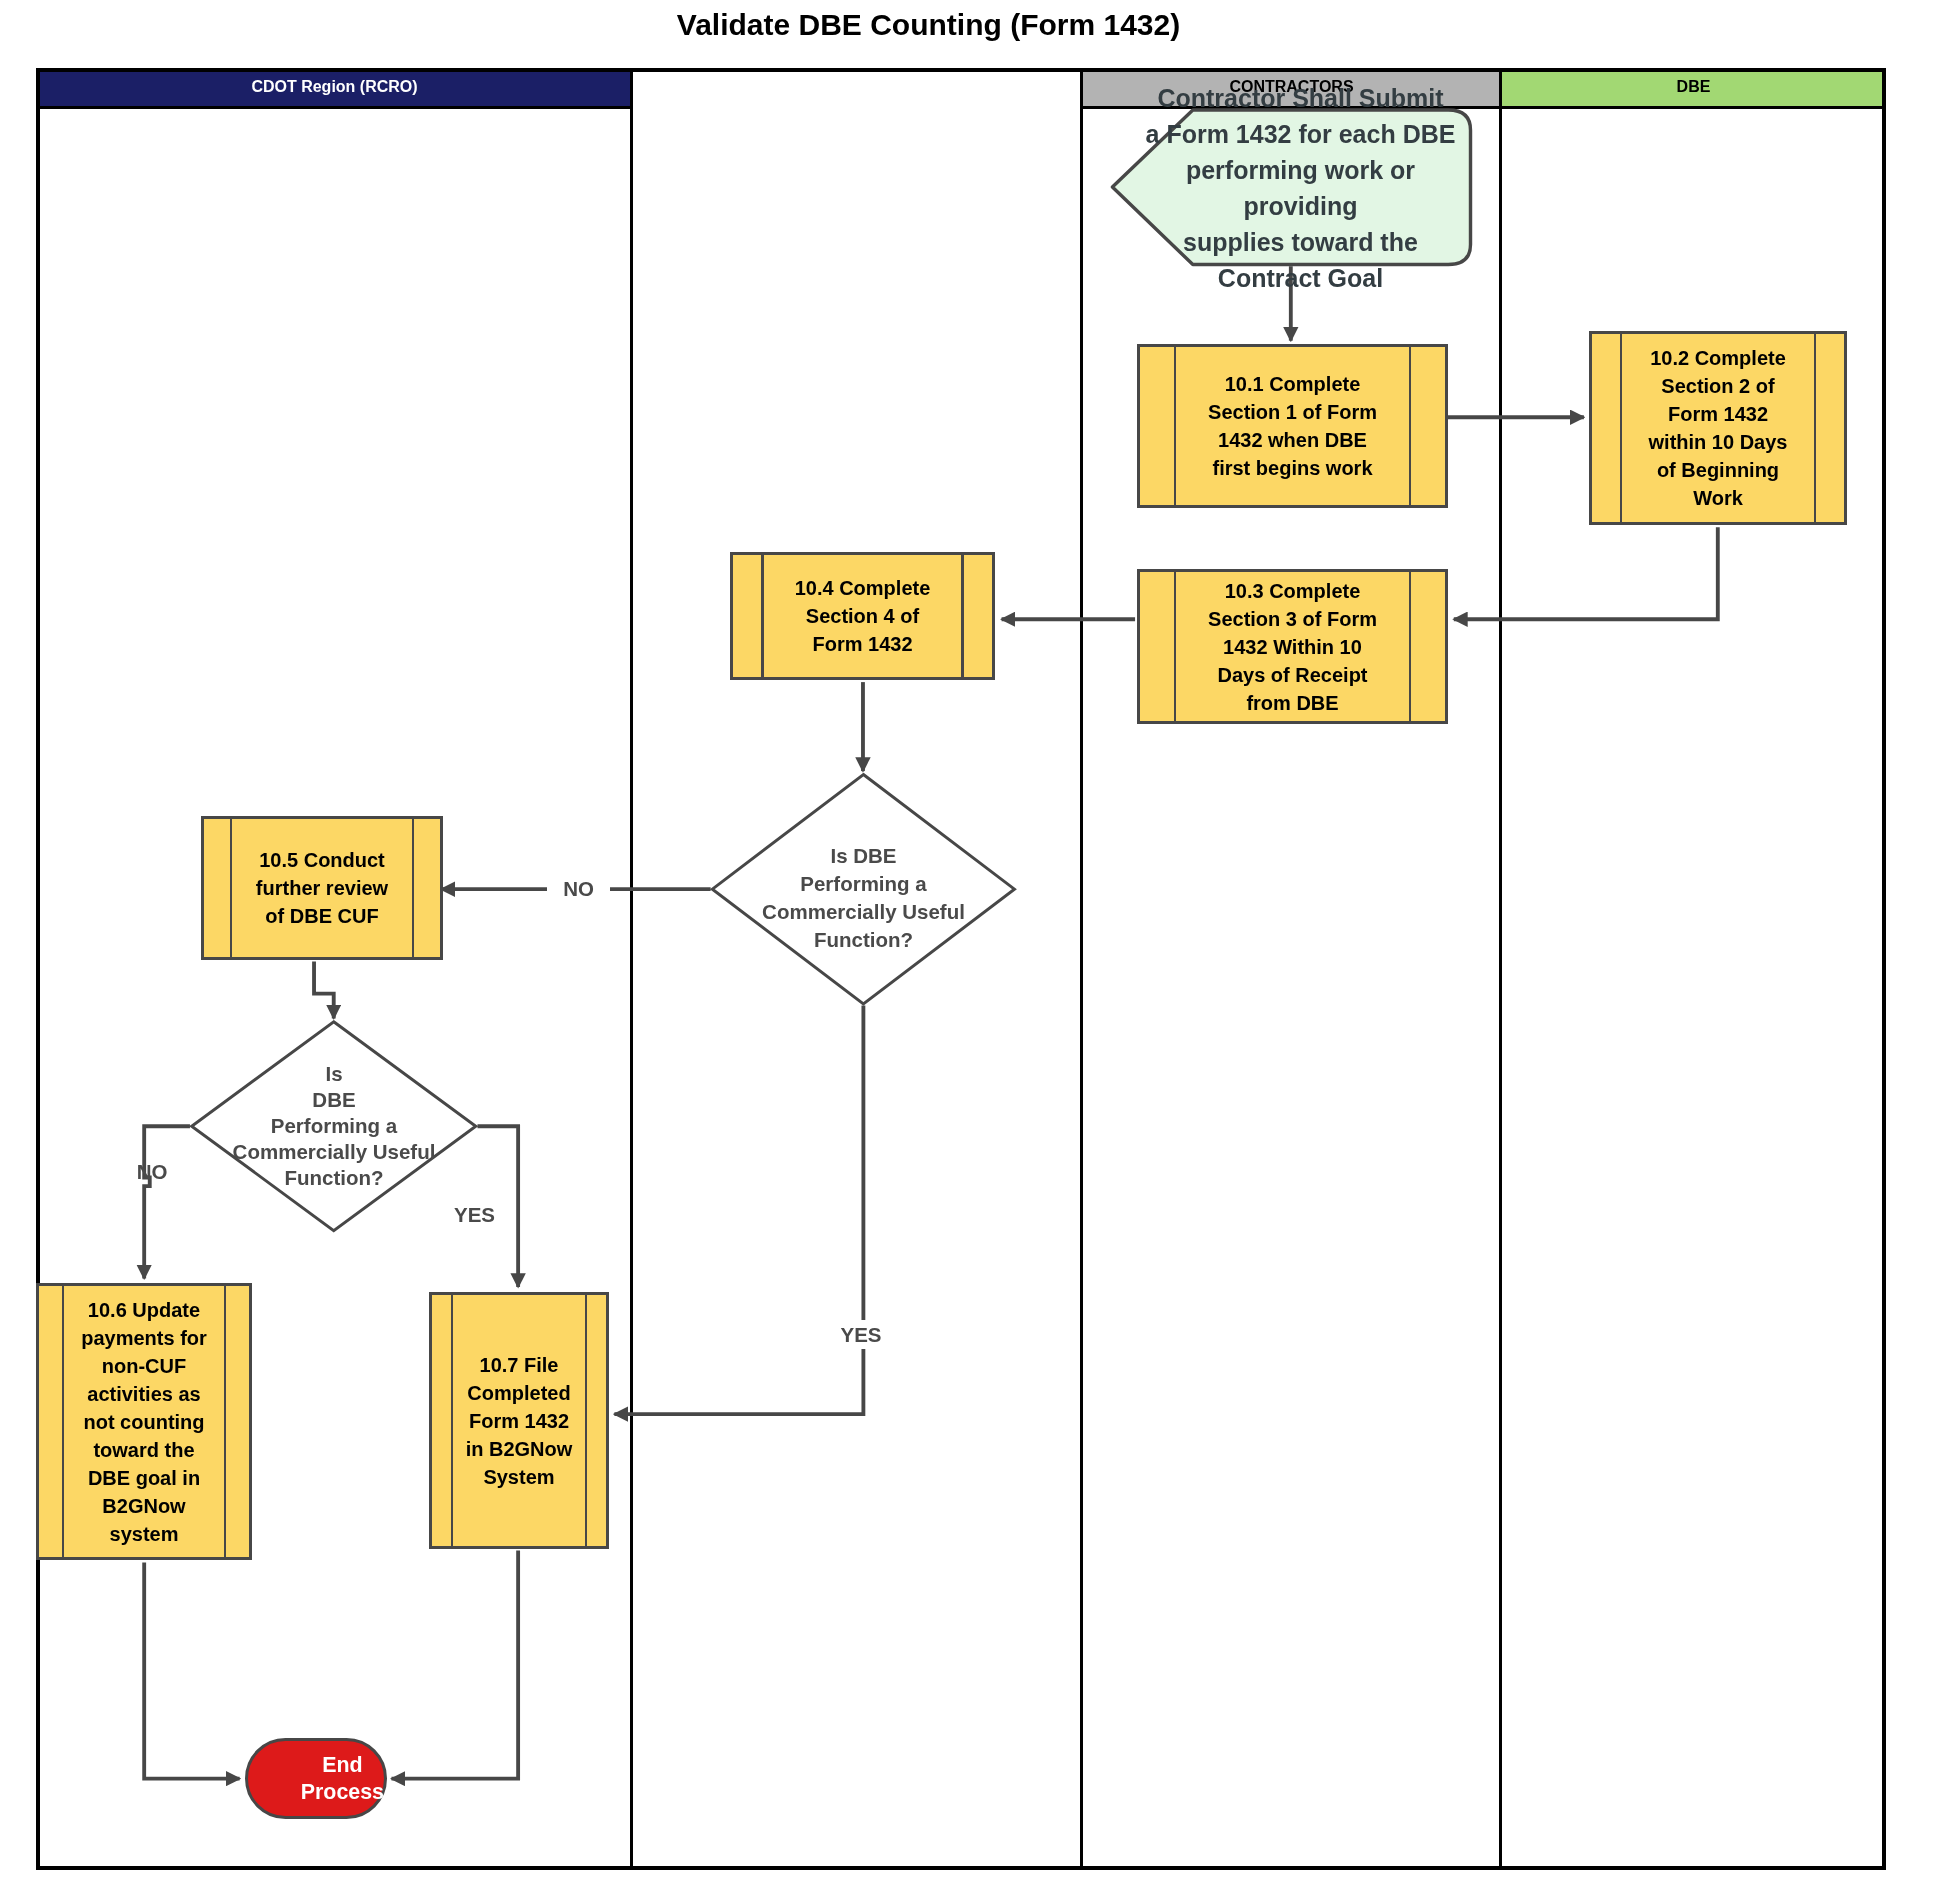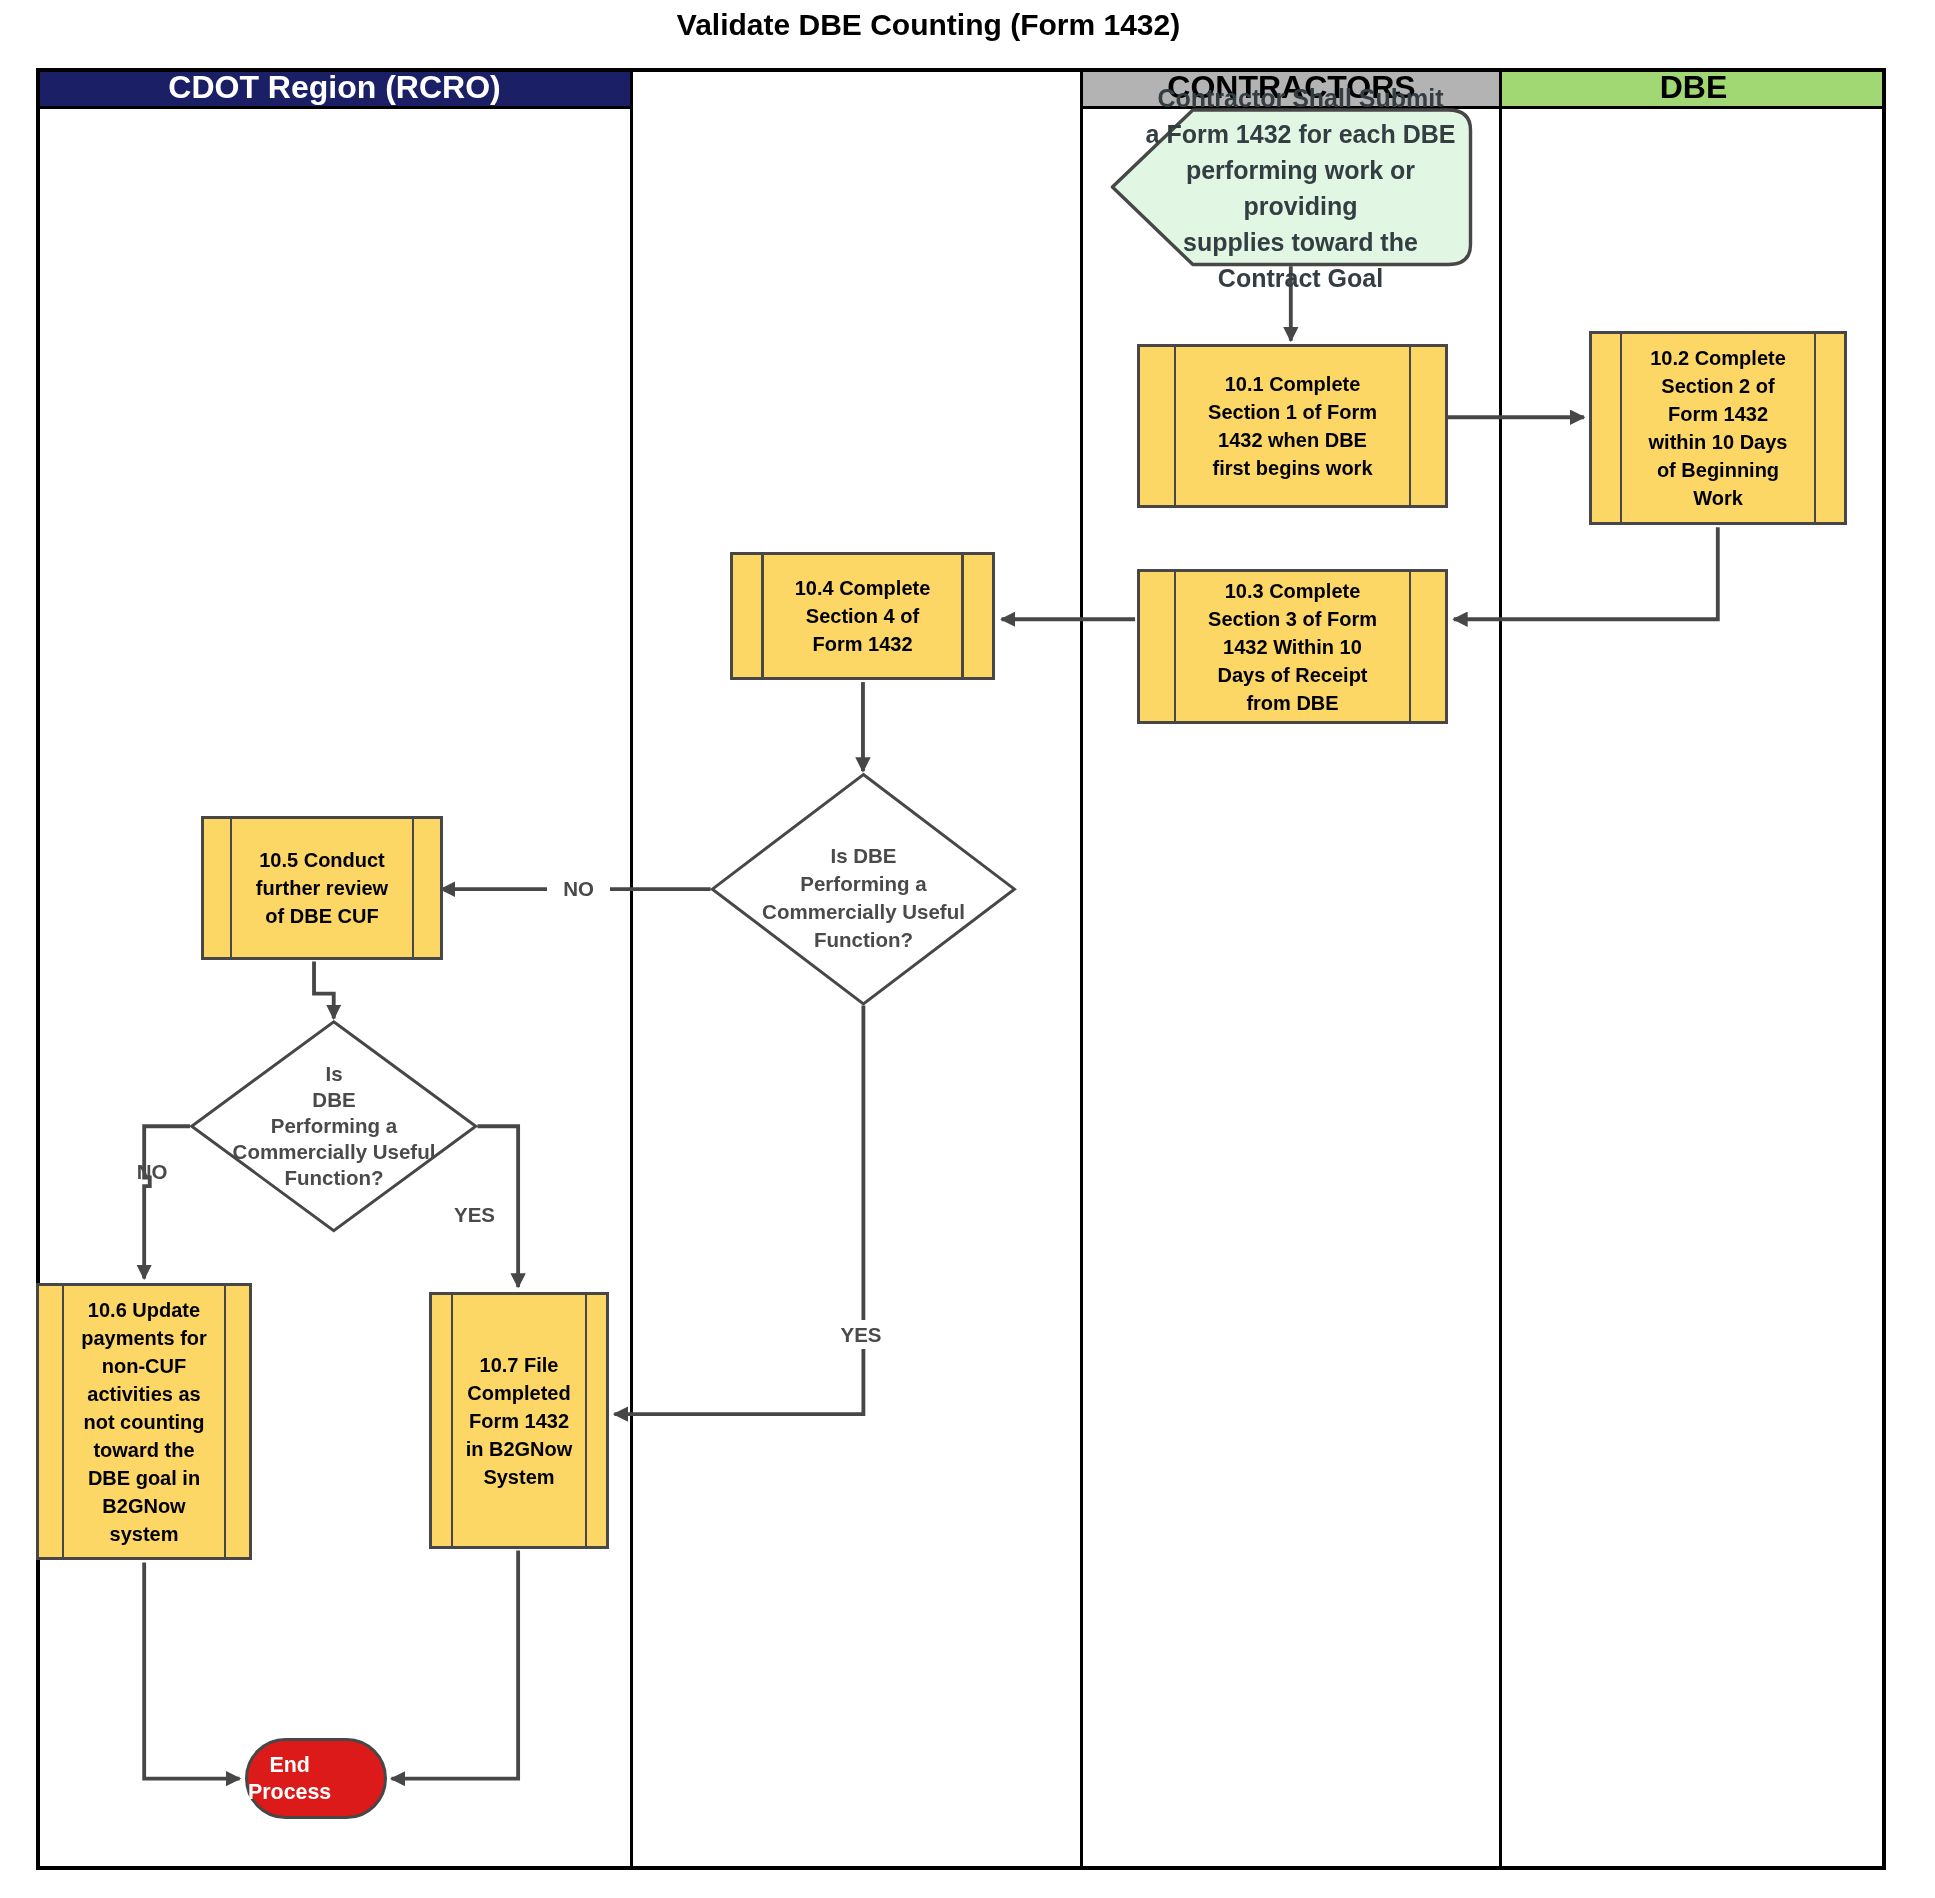--- a/index.html
+++ b/index.html
@@ -2,33 +2,33 @@
 <html style="--canvas-bg: #ffffff; --frame: #000000; --connector: #474747; --process-fill: #fcd765; --process-border: #474747; --note-fill: #e2f6e4; --note-text: #333d42; --decision-fill: #ffffff; --decision-border: #474747; --decision-text: #4a4a4a; --end-fill: #dd1a1a; --end-text: #ffffff;font-size:6.8px"><head>
 <meta charset="utf-8">
 <style>
   html,body{margin:0;padding:0;background:#ffffff;}
   body{font-family:"Liberation Sans", sans-serif; font-weight:bold;}
   .canvas{position:relative;width:1936px;height:1899px;background:var(--canvas-bg,#fff);overflow:hidden;}
   .title{position:absolute;left:0;top:7.7px;width:1857px;text-align:center;font-size:30px;color:#000;}
   
   .frame{position:absolute;left:36px;top:68px;width:1850px;height:1802px;border:4.3px solid var(--frame);box-sizing:border-box;}
   .vdiv{position:absolute;top:68px;height:1802px;width:3.4px;background:var(--frame);}
-  .lane-header{position:absolute;top:68px;height:41px;box-sizing:border-box;border-bottom:3.9px solid var(--frame);display:flex;align-items:center;justify-content:center;font-size:32px;}
+  .lane-header{position:absolute;top:68px;height:41px;box-sizing:border-box;border-bottom:3.9px solid var(--frame);display:flex;align-items:center;justify-content:center;font-size:16px;}
   .layer{position:absolute;left:0;top:0;width:1936px;height:1899px;}
   
   .process{position:absolute;background:var(--process-fill);border:3.4px solid var(--process-border);box-sizing:border-box;display:flex;align-items:center;justify-content:center;text-align:center;color:#000;font-size:20px;line-height:28px;white-space:pre-line;}
   .process::before,.process::after{content:"";position:absolute;top:0;bottom:0;width:2.1px;background:var(--process-border);}
   .process::before{left:11%;}
   .process::after{right:11%;}
   .shape-text{position:absolute;display:flex;align-items:center;justify-content:center;text-align:center;white-space:pre-line;}
   .note-text{color:var(--note-text);font-size:25px;line-height:36px;}
   .decision-text{color:var(--decision-text);font-size:20.5px;}
   .branch-label{position:absolute;color:var(--decision-text);font-size:20.5px;text-align:center;line-height:29px;}
   .label-on-line{background:#ffffff;}
-  .terminator{position:absolute;left:245px;top:1738px;width:142px;height:81px;border-radius:41px;background:var(--end-fill);border:3.4px solid var(--process-border);box-sizing:border-box;display:flex;align-items:center;justify-content:flex-start;text-align:center;color:var(--end-text);font-size:21.4px;line-height:26.5px;white-space:pre-line;}
+  .terminator{position:absolute;left:245px;top:1738px;width:142px;height:81px;border-radius:41px;background:var(--end-fill);border:3.4px solid var(--process-border);box-sizing:border-box;display:flex;align-items:center;justify-content:flex-end;text-align:center;color:var(--end-text);font-size:21.4px;line-height:26.5px;white-space:pre-line;}
 </style>
 </head>
 <body>
 
 <div class="canvas">
 
   <div class="title">Validate DBE Counting (Form 1432)</div>
 
   <div class="lane-header" style="left: 36px; width: 597px; background: rgb(27, 31, 102); color: rgb(255, 255, 255);">
       <span>CDOT Region (RCRO)</span>

